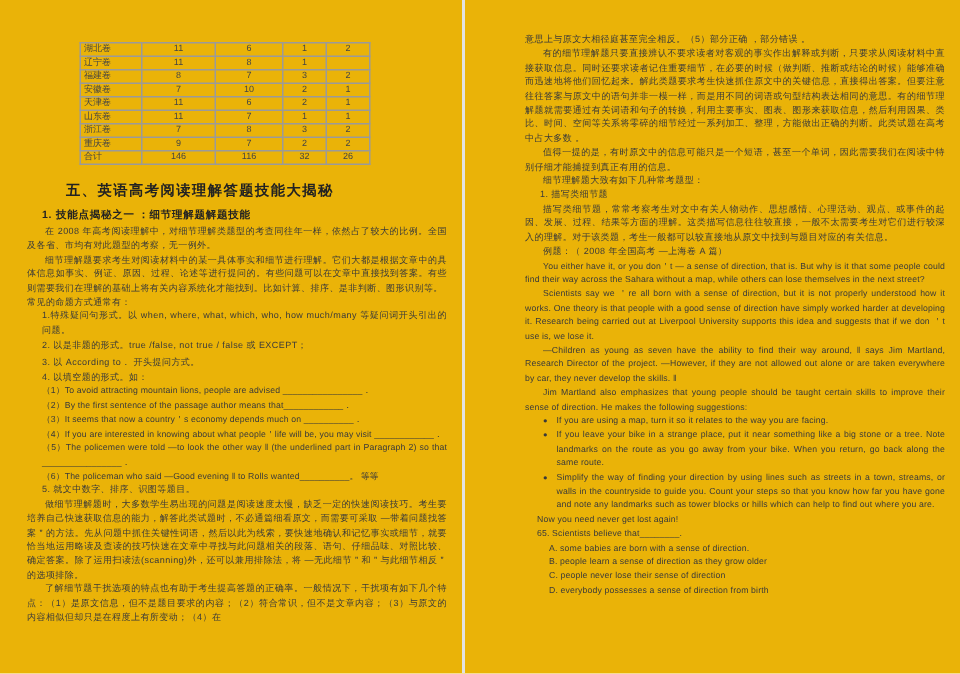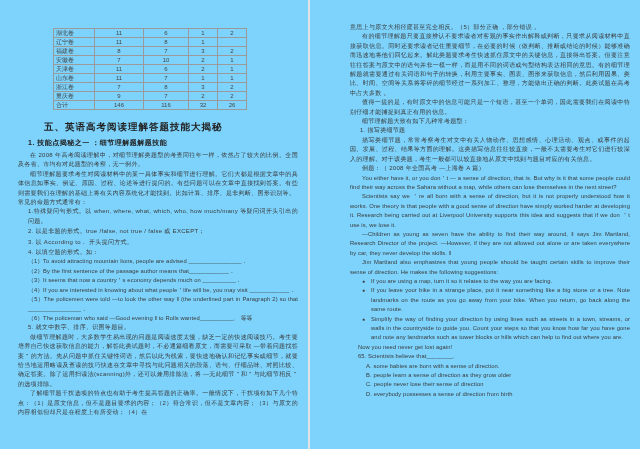--- a/index.html
+++ b/index.html
@@ -1,16 +1,16 @@
 <!DOCTYPE html>
 <html><head>
 <meta charset="utf-8">
 <style>
   html,body{margin:0;padding:0;background:#ffffff;}
-  .spread{position:relative;width:640px;height:449px;background:#7dd3fc;overflow:hidden;
+  .spread{position:relative;width:640px;height:449px;background:#eab308;overflow:hidden;
           font-family:"Liberation Sans","DejaVu Sans",sans-serif;color:#3a3a3a;}
   .divider{position:absolute;left:308px;top:0;width:2px;height:449px;background:#e2e2e2;}
   .page{position:absolute;top:0;height:449px;box-sizing:border-box;}
   .page-left{left:0;width:308px;padding:28px 10px 0 18px;}
   .page-right{left:311px;width:329px;padding:23px 10px 0 39px;}
 
   table.stats{border-collapse:collapse;margin-left:35px;table-layout:fixed;}
   table.stats td{border:1px solid #9a9a9a;font-size:6px;line-height:8px;height:8px;
                  padding:0 2px;color:#444;}
   td.lab{width:36px;text-align:left;}

